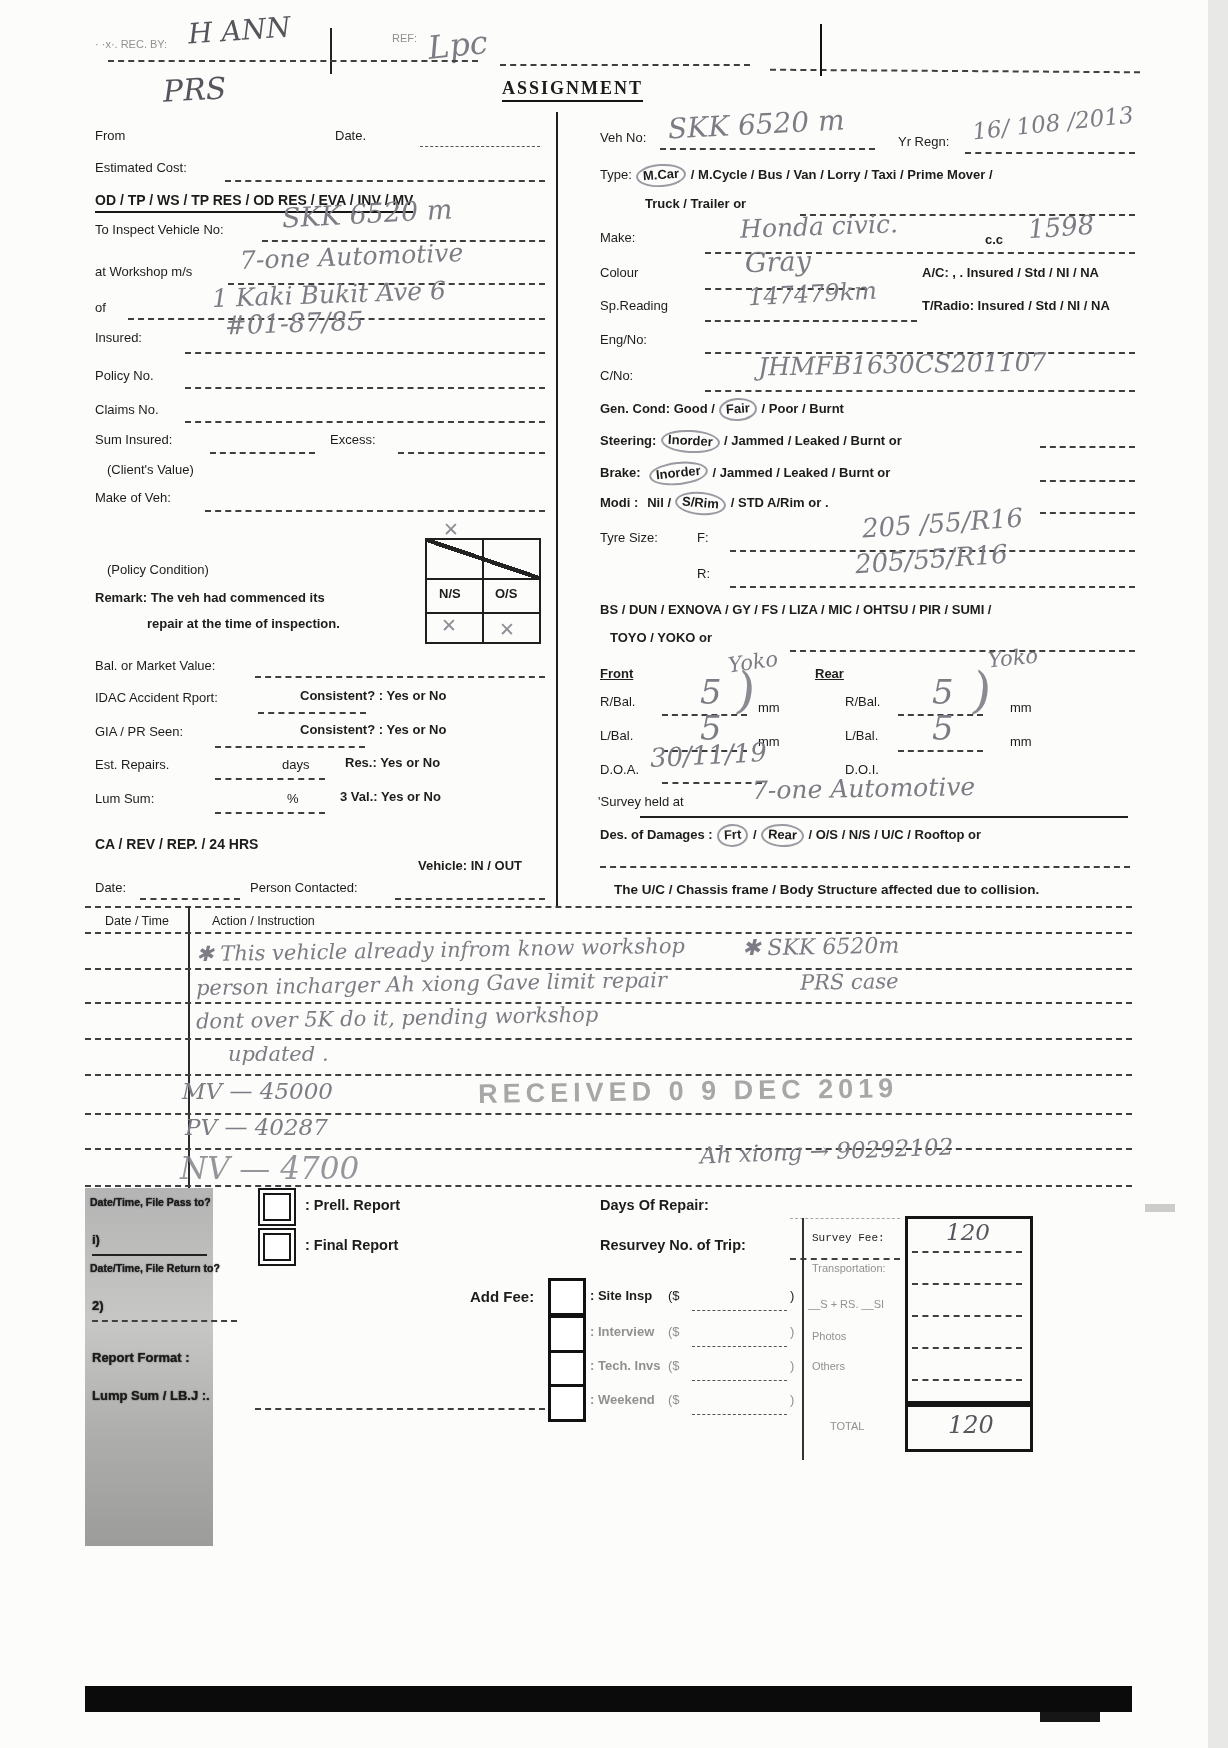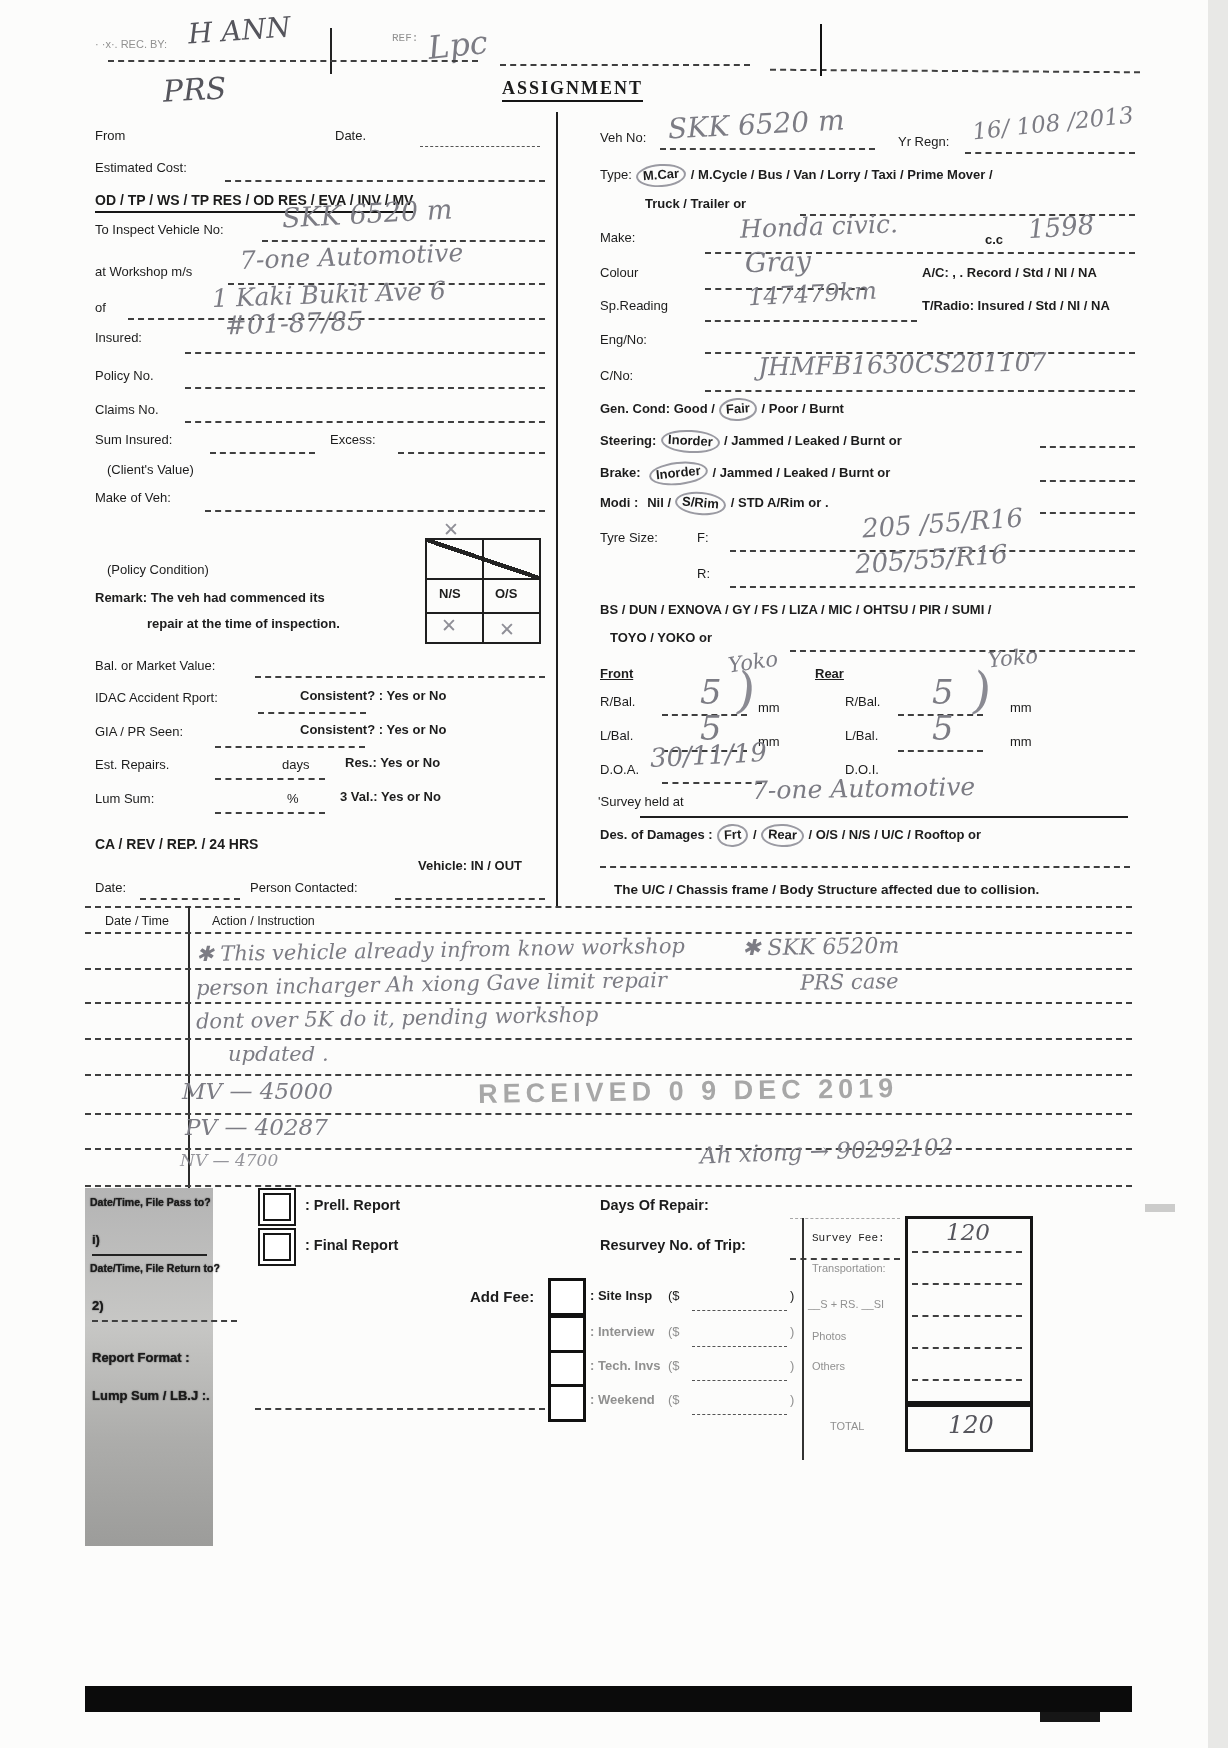--- a/index.html
+++ b/index.html
@@ -29,21 +29,21 @@
   .swoosh{font-family:"DejaVu Serif",serif;color:#8a8a92;font-size:50px;font-weight:400;transform:rotate(8deg);}
 </style>
 </head>
 <body>
 
 <div class="sheet">
 
   <div class="a l sm faint" style="left:95px;top:38px;">· ·x·. REC. BY:</div>
   <div class="a hw hwd" style="left:188px;top:14px;font-size:28px;transform:rotate(-4deg);">H ANN</div>
   <div class="a" style="left:330px;top:28px;height:46px;border-left:2px solid #222;"></div>
-  <div class="a l sm faint" style="left:392px;top:32px;font-family:Liberation Mono, monospace;">REF:</div>
+  <div class="a l sm faint" style="left:392px;top:32px;">REF:</div>
   <div class="a hw" style="left:428px;top:26px;font-size:32px;transform:rotate(-6deg);">Lpc</div>
   <div class="a d" style="left:108px;top:60px;width:370px;"></div>
   <div class="a d" style="left:500px;top:64px;width:250px;"></div>
   <div class="a d" style="left:770px;top:70px;width:370px;transform:rotate(.4deg);"></div>
   <div class="a hw hwd" style="left:163px;top:72px;font-size:30px;transform:rotate(-3deg);">PRS</div>
   <div class="a" style="left:820px;top:24px;height:52px;border-left:2px solid #111;"></div>
   <div class="a title" style="left:502px;top:78px;">ASSIGNMENT</div>
 
   <div class="a v" style="left:556px;top:112px;height:795px;"></div>
 
@@ -133,21 +133,21 @@
   <div class="a d" style="left:800px;top:214px;width:335px;"></div>
 
   <div class="a l" style="left:600px;top:230px;">Make:</div>
   <div class="a hw" style="left:740px;top:212px;font-size:25px;transform:rotate(-2deg);">Honda civic.</div>
   <div class="a l b" style="left:985px;top:232px;">c.c</div>
   <div class="a hw" style="left:1028px;top:212px;font-size:26px;transform:rotate(-4deg);">1598</div>
   <div class="a d" style="left:705px;top:252px;width:430px;"></div>
 
   <div class="a l" style="left:600px;top:265px;">Colour</div>
   <div class="a hw" style="left:745px;top:246px;font-size:27px;transform:rotate(-2deg);">Gray</div>
-  <div class="a l b" style="left:922px;top:265px;">A/C: ,  . Record / Std / NI / NA</div>
+  <div class="a l b" style="left:922px;top:265px;">A/C: ,  . Insured / Std / NI / NA</div>
   <div class="a d" style="left:705px;top:288px;width:160px;"></div>
 
   <div class="a l" style="left:600px;top:298px;">Sp.Reading</div>
   <div class="a hw" style="left:748px;top:280px;font-size:24px;transform:rotate(-3deg);">147479km</div>
   <div class="a l b" style="left:922px;top:298px;">T/Radio: Insured / Std / NI / NA</div>
   <div class="a d" style="left:705px;top:320px;width:212px;"></div>
 
   <div class="a l" style="left:600px;top:332px;">Eng/No:</div>
   <div class="a d" style="left:705px;top:352px;width:430px;"></div>
 
@@ -252,21 +252,21 @@
   <div class="a hw" style="left:196px;top:938px;font-size:21px;transform:rotate(-1deg);">✱ This vehicle already infrom know workshop</div>
   <div class="a hw" style="left:742px;top:934px;font-size:22px;transform:rotate(-1deg);">✱  SKK 6520m</div>
   <div class="a hw" style="left:196px;top:972px;font-size:21px;transform:rotate(-1deg);">person incharger Ah xiong   Gave limit repair</div>
   <div class="a hw" style="left:800px;top:970px;font-size:21px;transform:rotate(-1deg);">PRS case</div>
   <div class="a hw" style="left:196px;top:1006px;font-size:21px;transform:rotate(-1deg);">dont over 5K do it, pending workshop</div>
   <div class="a hw" style="left:228px;top:1042px;font-size:21px;">updated .</div>
 
   <div class="a stamp" style="left:478px;top:1076px;">RECEIVED 0 9 DEC 2019</div>
   <div class="a hw" style="left:182px;top:1078px;font-size:23px;">MV — 45000</div>
   <div class="a hw" style="left:185px;top:1114px;font-size:23px;">PV — 40287</div>
-  <div class="a hw" style="left:180px;top:1150px;font-size:17px;opacity:.8;text-align:center;">NV —  4700</div>
+  <div class="a hw" style="left:180px;top:1150px;font-size:31px;opacity:.8;text-align:center;">NV —  4700</div>
   <div class="a hw" style="left:700px;top:1138px;font-size:23px;transform:rotate(-2deg);">Ah xiong  →  90292102</div>
 
   <div class="a grey" style="left:85px;top:1188px;width:128px;height:358px;"></div>
 
   <div class="a l sm b smudge" style="left:90px;top:1196px;font-size:10.5px;">Date/Time, File Pass to?</div>
   <div class="a l b smudge" style="left:92px;top:1232px;">i)</div>
   <div class="a s" style="left:92px;top:1254px;width:115px;border-color:#222;"></div>
   <div class="a l sm b smudge" style="left:90px;top:1262px;font-size:10.5px;">Date/Time, File Return to?</div>
   <div class="a l b smudge" style="left:92px;top:1298px;">2)</div>
   <div class="a d" style="left:92px;top:1320px;width:145px;"></div>

